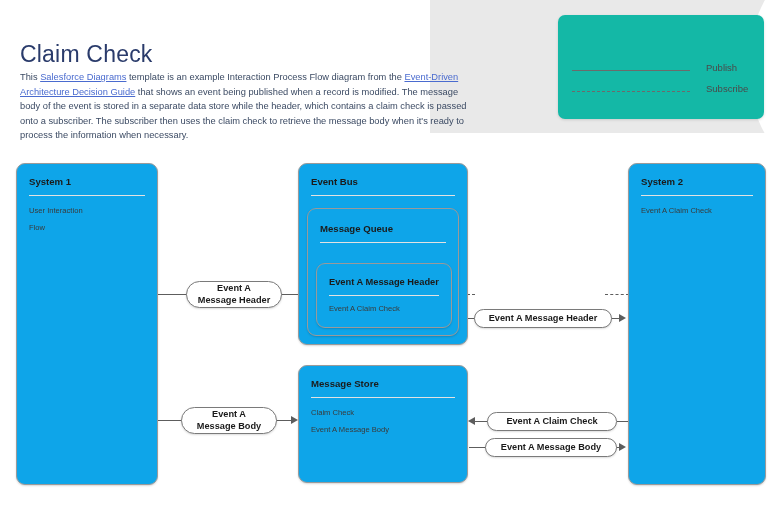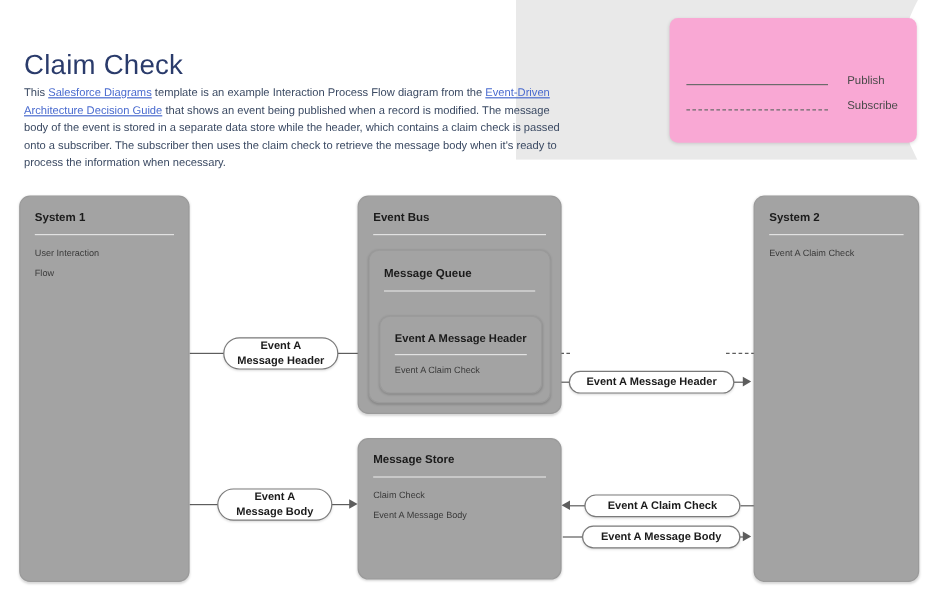--- a/index.html
+++ b/index.html
@@ -62,21 +62,21 @@
     text-decoration: underline;
   }
 
   
   .legend {
     position: absolute;
     left: 558px;
     top: 15px;
     width: 206px;
     height: 104px;
-    background: #f9a8d4;
+    background: #14b8a6;
     border-radius: 7px;
     box-shadow: 0 1px 3px rgba(0,0,0,0.13);
   }
   .legend-row {
     position: absolute;
     left: 0;
     width: 100%;
     height: 22px;
   }
   .legend-row.r1 { top: 45px; }
@@ -97,21 +97,21 @@
     left: 148px;
     top: 2px;
     font-size: 9.5px;
     color: #4a4a4a;
     white-space: nowrap;
   }
 
   
   .node {
     position: absolute;
-    background: #a3a3a3;
+    background: #0ea5e9;
     border: 1px solid #9a9a9a;
     border-radius: 9px;
     box-shadow: 0 1px 2px rgba(0,0,0,0.16);
     box-sizing: border-box;
   }
   .node-title {
     position: absolute;
     left: 12px;
     top: 12px;
     font-size: 9.6px;

